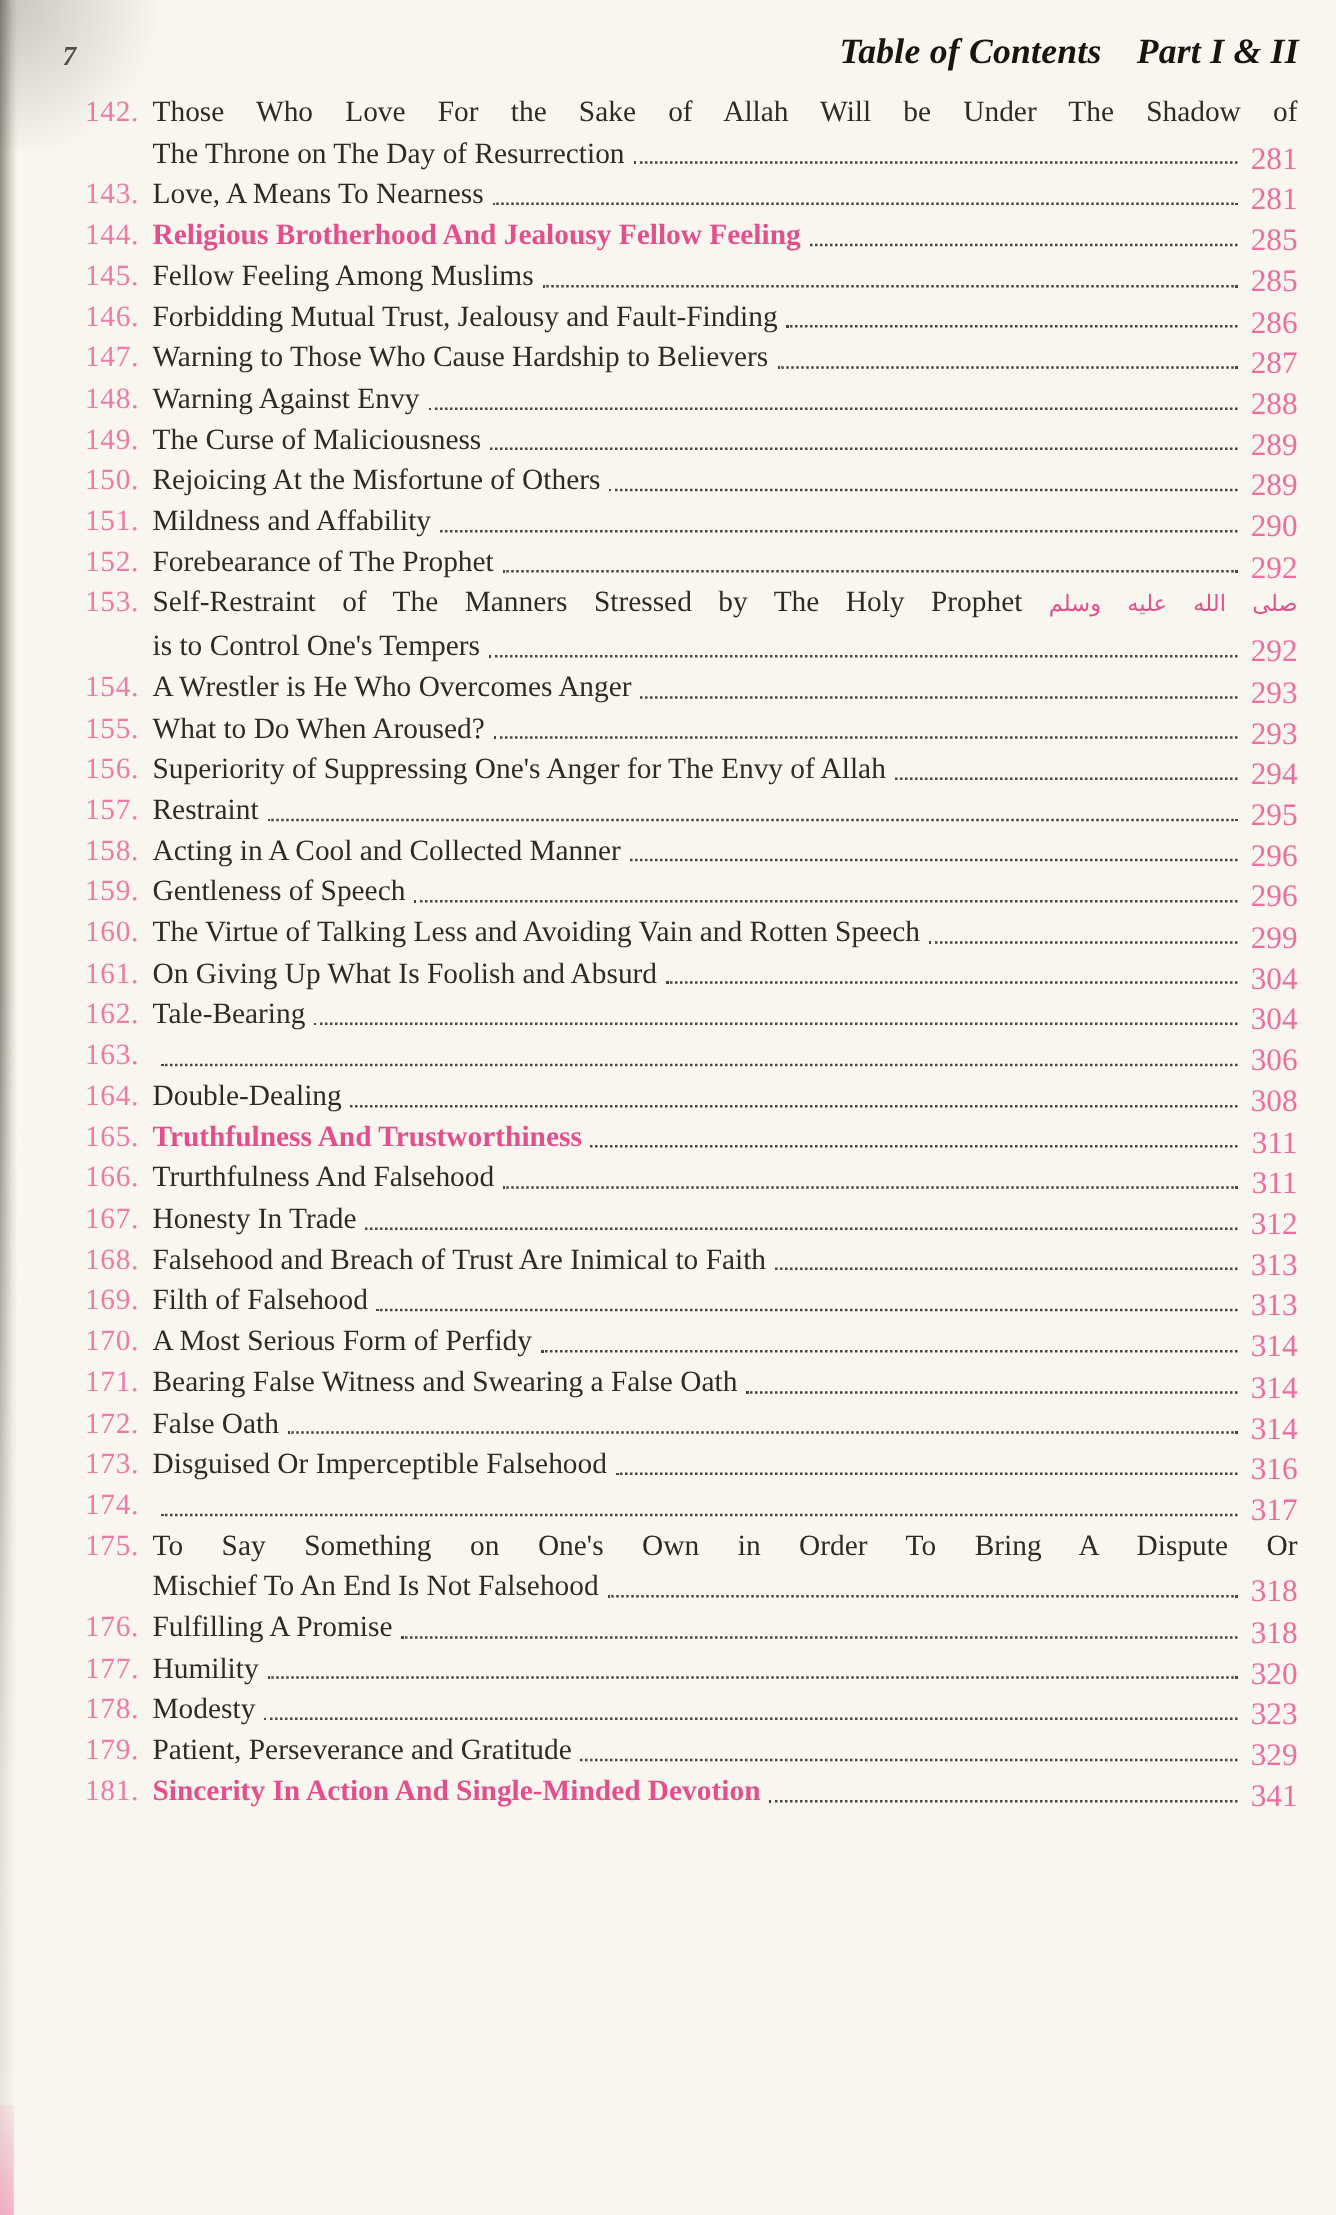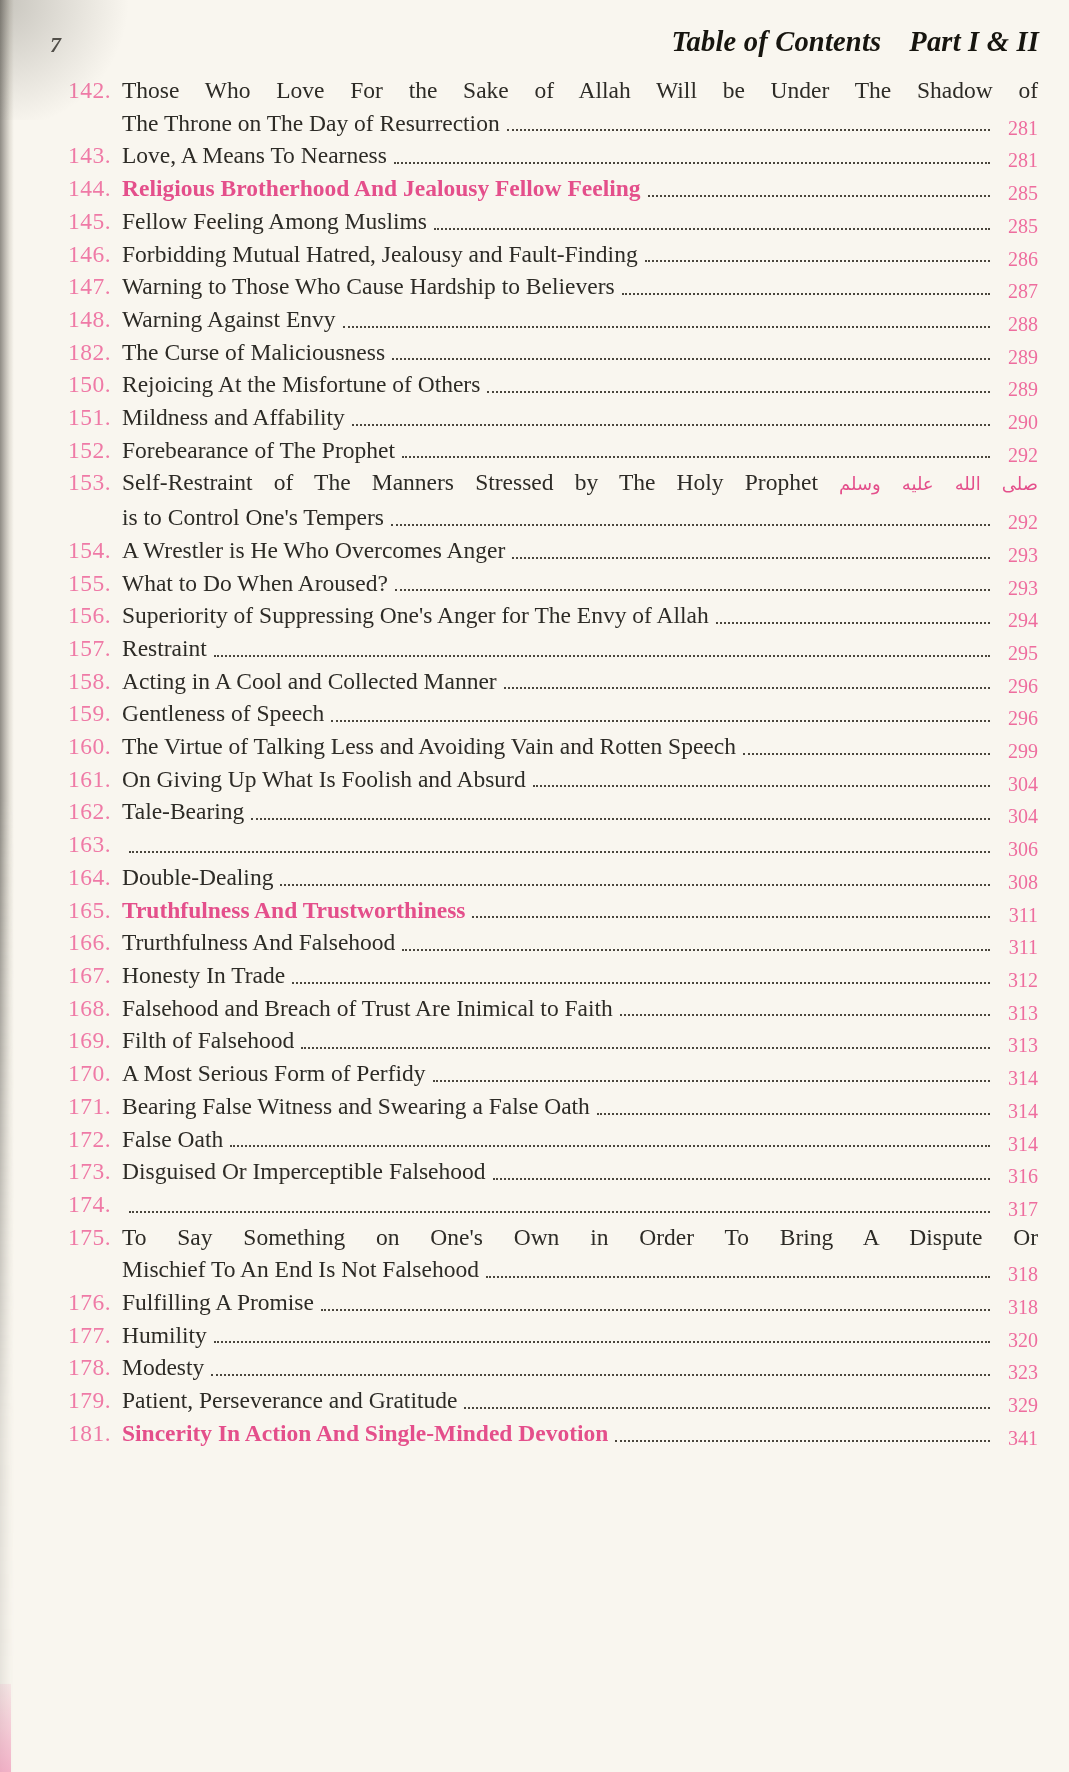--- a/index.html
+++ b/index.html
@@ -58,21 +58,21 @@
     font-size:18px;
   }
   .dots{
     flex:1 1 22px;min-width:22px;height:0;
     border-bottom:2.5px dotted #4a463d;
     margin:0 4px 8px 7px;
     align-self:flex-end;
   }
   .pagenum{
     flex:0 0 auto;color:var(--page-pink,#ee6d9e);
-    font-size:20px;transform:translateY(5px);
+    font-size:25px;transform:translateY(5px);
     min-width:44px;text-align:right;
   }
 </style>
 </head>
 <body>
 
 <div class="spine"></div>
 <div class="corner-shadow"></div>
 <div class="pink-edge"></div>
 
@@ -120,21 +120,21 @@
           <span class="title">Fellow Feeling Among Muslims</span>
           <span class="dots"></span>
           <span class="pagenum">285</span>
         </div>
       </div>
     </div>
     <div class="entry">
       <span class="num">146.</span>
       <div class="body">
         <div class="lrow">
-          <span class="title">Forbidding Mutual Hatred, Jealousy and Fault-Finding</span>
+          <span class="title">Forbidding Mutual Trust, Jealousy and Fault-Finding</span>
           <span class="dots"></span>
           <span class="pagenum">286</span>
         </div>
       </div>
     </div>
     <div class="entry">
       <span class="num">147.</span>
       <div class="body">
         <div class="lrow">
           <span class="title">Warning to Those Who Cause Hardship to Believers</span>
@@ -147,21 +147,21 @@
       <span class="num">148.</span>
       <div class="body">
         <div class="lrow">
           <span class="title">Warning Against Envy</span>
           <span class="dots"></span>
           <span class="pagenum">288</span>
         </div>
       </div>
     </div>
     <div class="entry">
-      <span class="num">182.</span>
+      <span class="num">149.</span>
       <div class="body">
         <div class="lrow">
           <span class="title">The Curse of Maliciousness</span>
           <span class="dots"></span>
           <span class="pagenum">289</span>
         </div>
       </div>
     </div>
     <div class="entry">
       <span class="num">150.</span>

